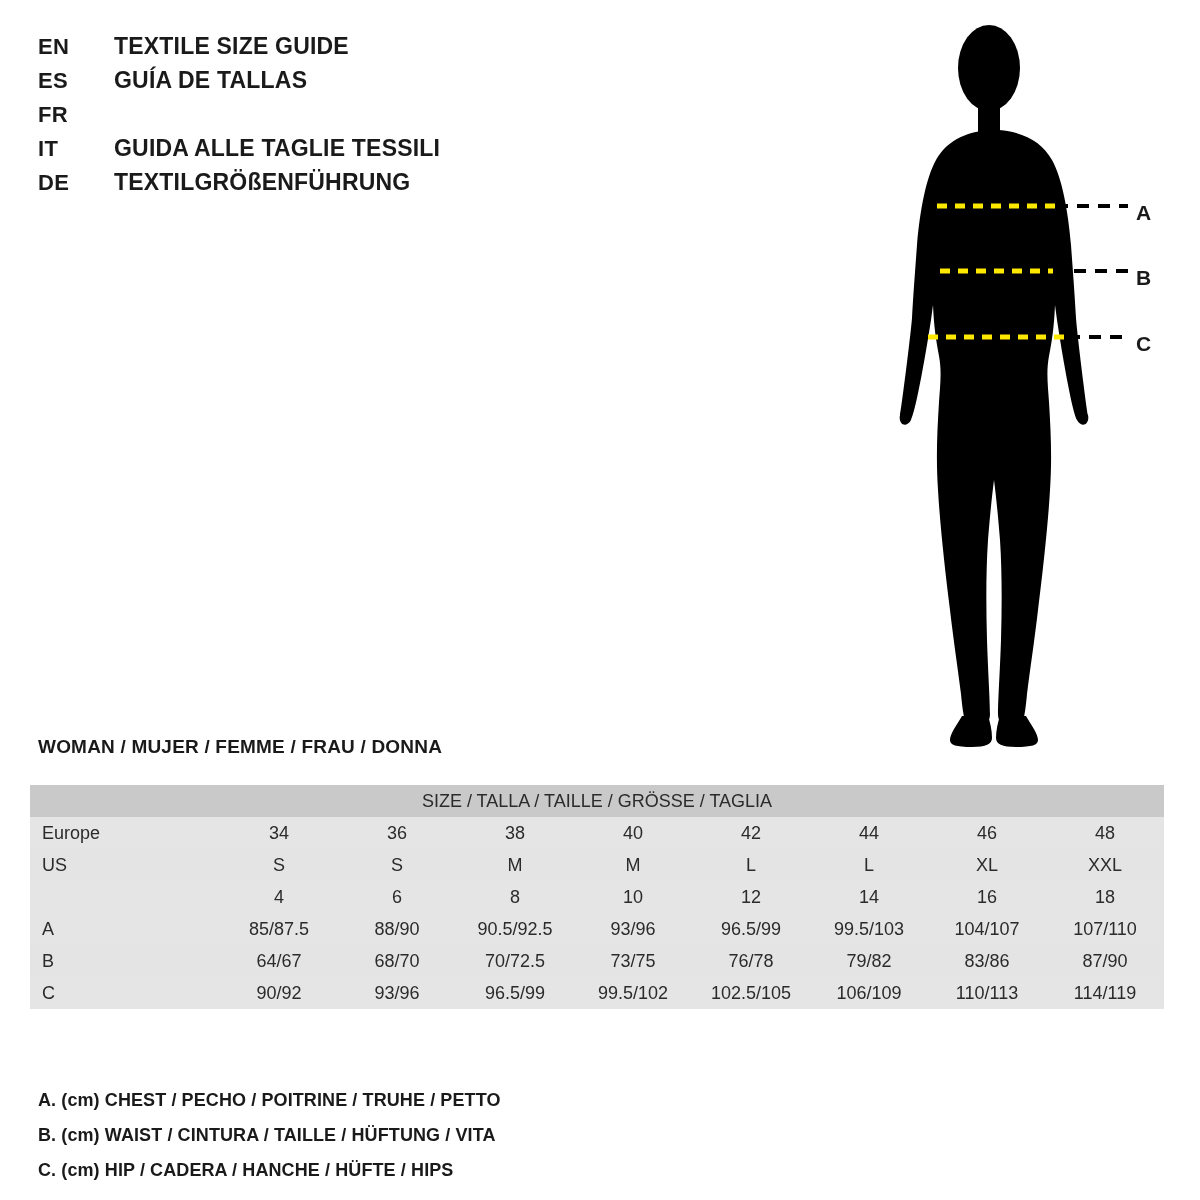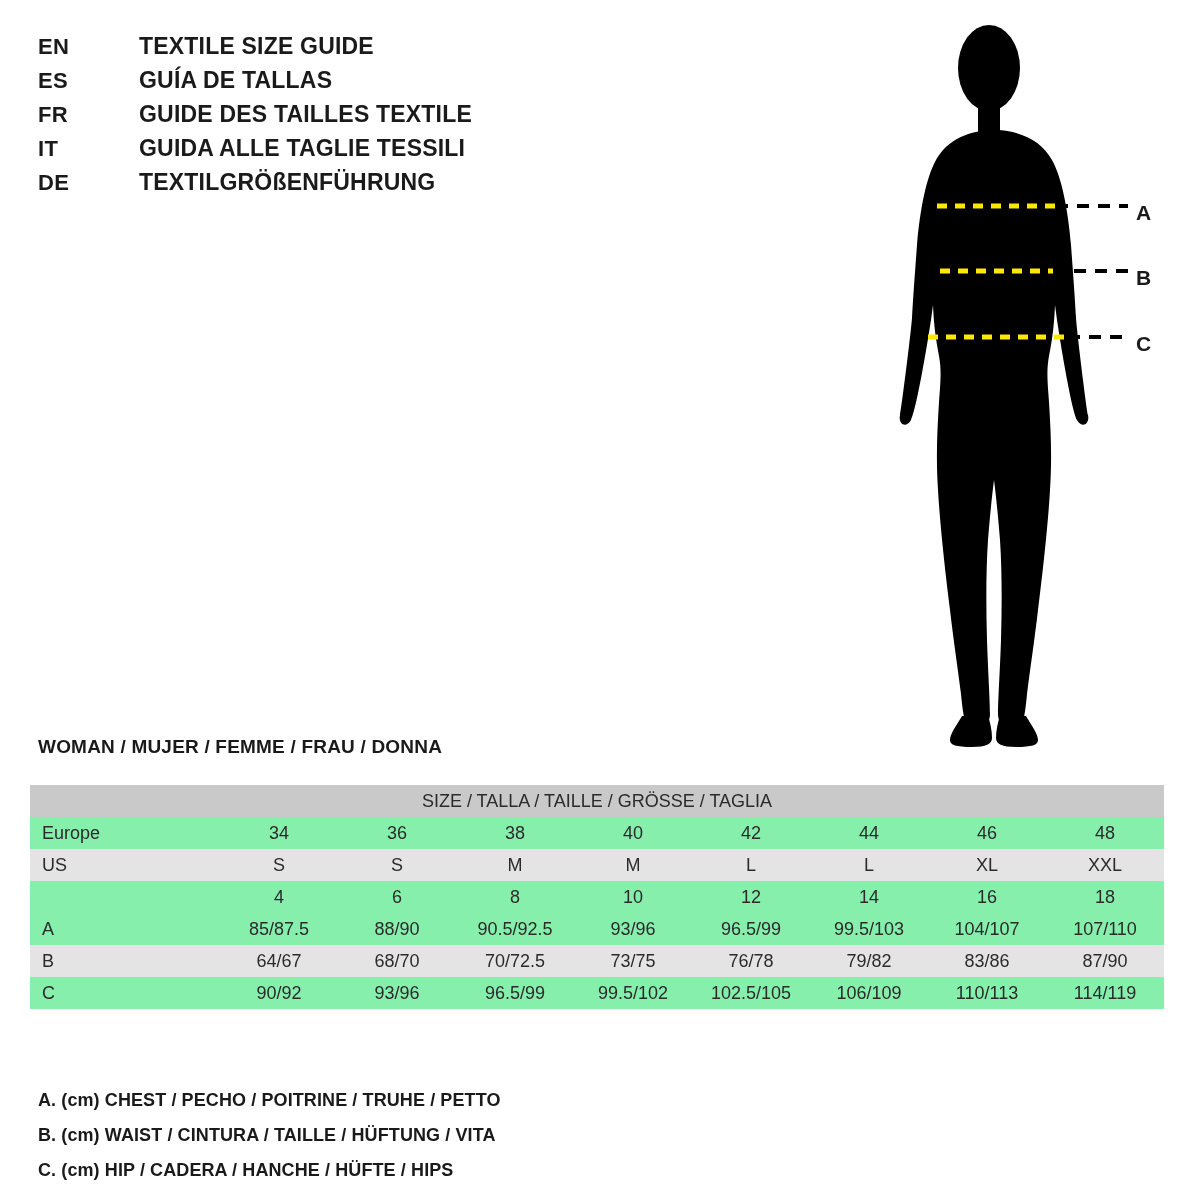--- a/index.html
+++ b/index.html
@@ -36,21 +36,20 @@
     font-weight: bold;
     letter-spacing: 0.4px;
     color: #1a1a1a;
   }
   .title-text {
     font-size: 23px;
     font-weight: bold;
     letter-spacing: 0.2px;
     color: #1a1a1a;
     white-space: nowrap;
-    margin-left: 25px;
   }
 
   
   .figure-wrap {
     position: absolute;
     left: 840px;
     top: 10px;
     width: 340px;
     height: 740px;
   }
@@ -102,21 +101,21 @@
   .row-header {
     background: #c9c9c9;
   }
   .row-header th {
     text-align: left;
     font-weight: bold;
     font-size: 18px;
     color: #1a1a1a;
     padding-left: 12px;
   }
-  .row-alt-light { background: #86efac; }
+  .row-alt-light { background: #e5e5e5; }
   .row-alt-dark  { background: #e4e4e4; padding-left: 21px; }
   .label-cell {
     text-align: left !important;
     padding-left: 12px !important;
   }
   col.c-label { width: 190px; }
   col.c-val   { width: 118px; }
 
   
   .legend {
@@ -140,21 +139,20 @@
   <div class="title-row">
     <span class="title-lang">EN</span>
     <span class="title-text">TEXTILE SIZE GUIDE</span>
   </div>
   <div class="title-row">
     <span class="title-lang">ES</span>
     <span class="title-text">GUÍA DE TALLAS</span>
   </div>
   <div class="title-row">
     <span class="title-lang">FR</span>
-    <span class="title-text">GUIDE DES TAILLES TEXTILE</span>
   </div>
   <div class="title-row">
     <span class="title-lang">IT</span>
     <span class="title-text">GUIDA ALLE TAGLIE TESSILI</span>
   </div>
   <div class="title-row">
     <span class="title-lang">DE</span>
     <span class="title-text">TEXTILGRÖßENFÜHRUNG</span>
   </div>
 </div>

